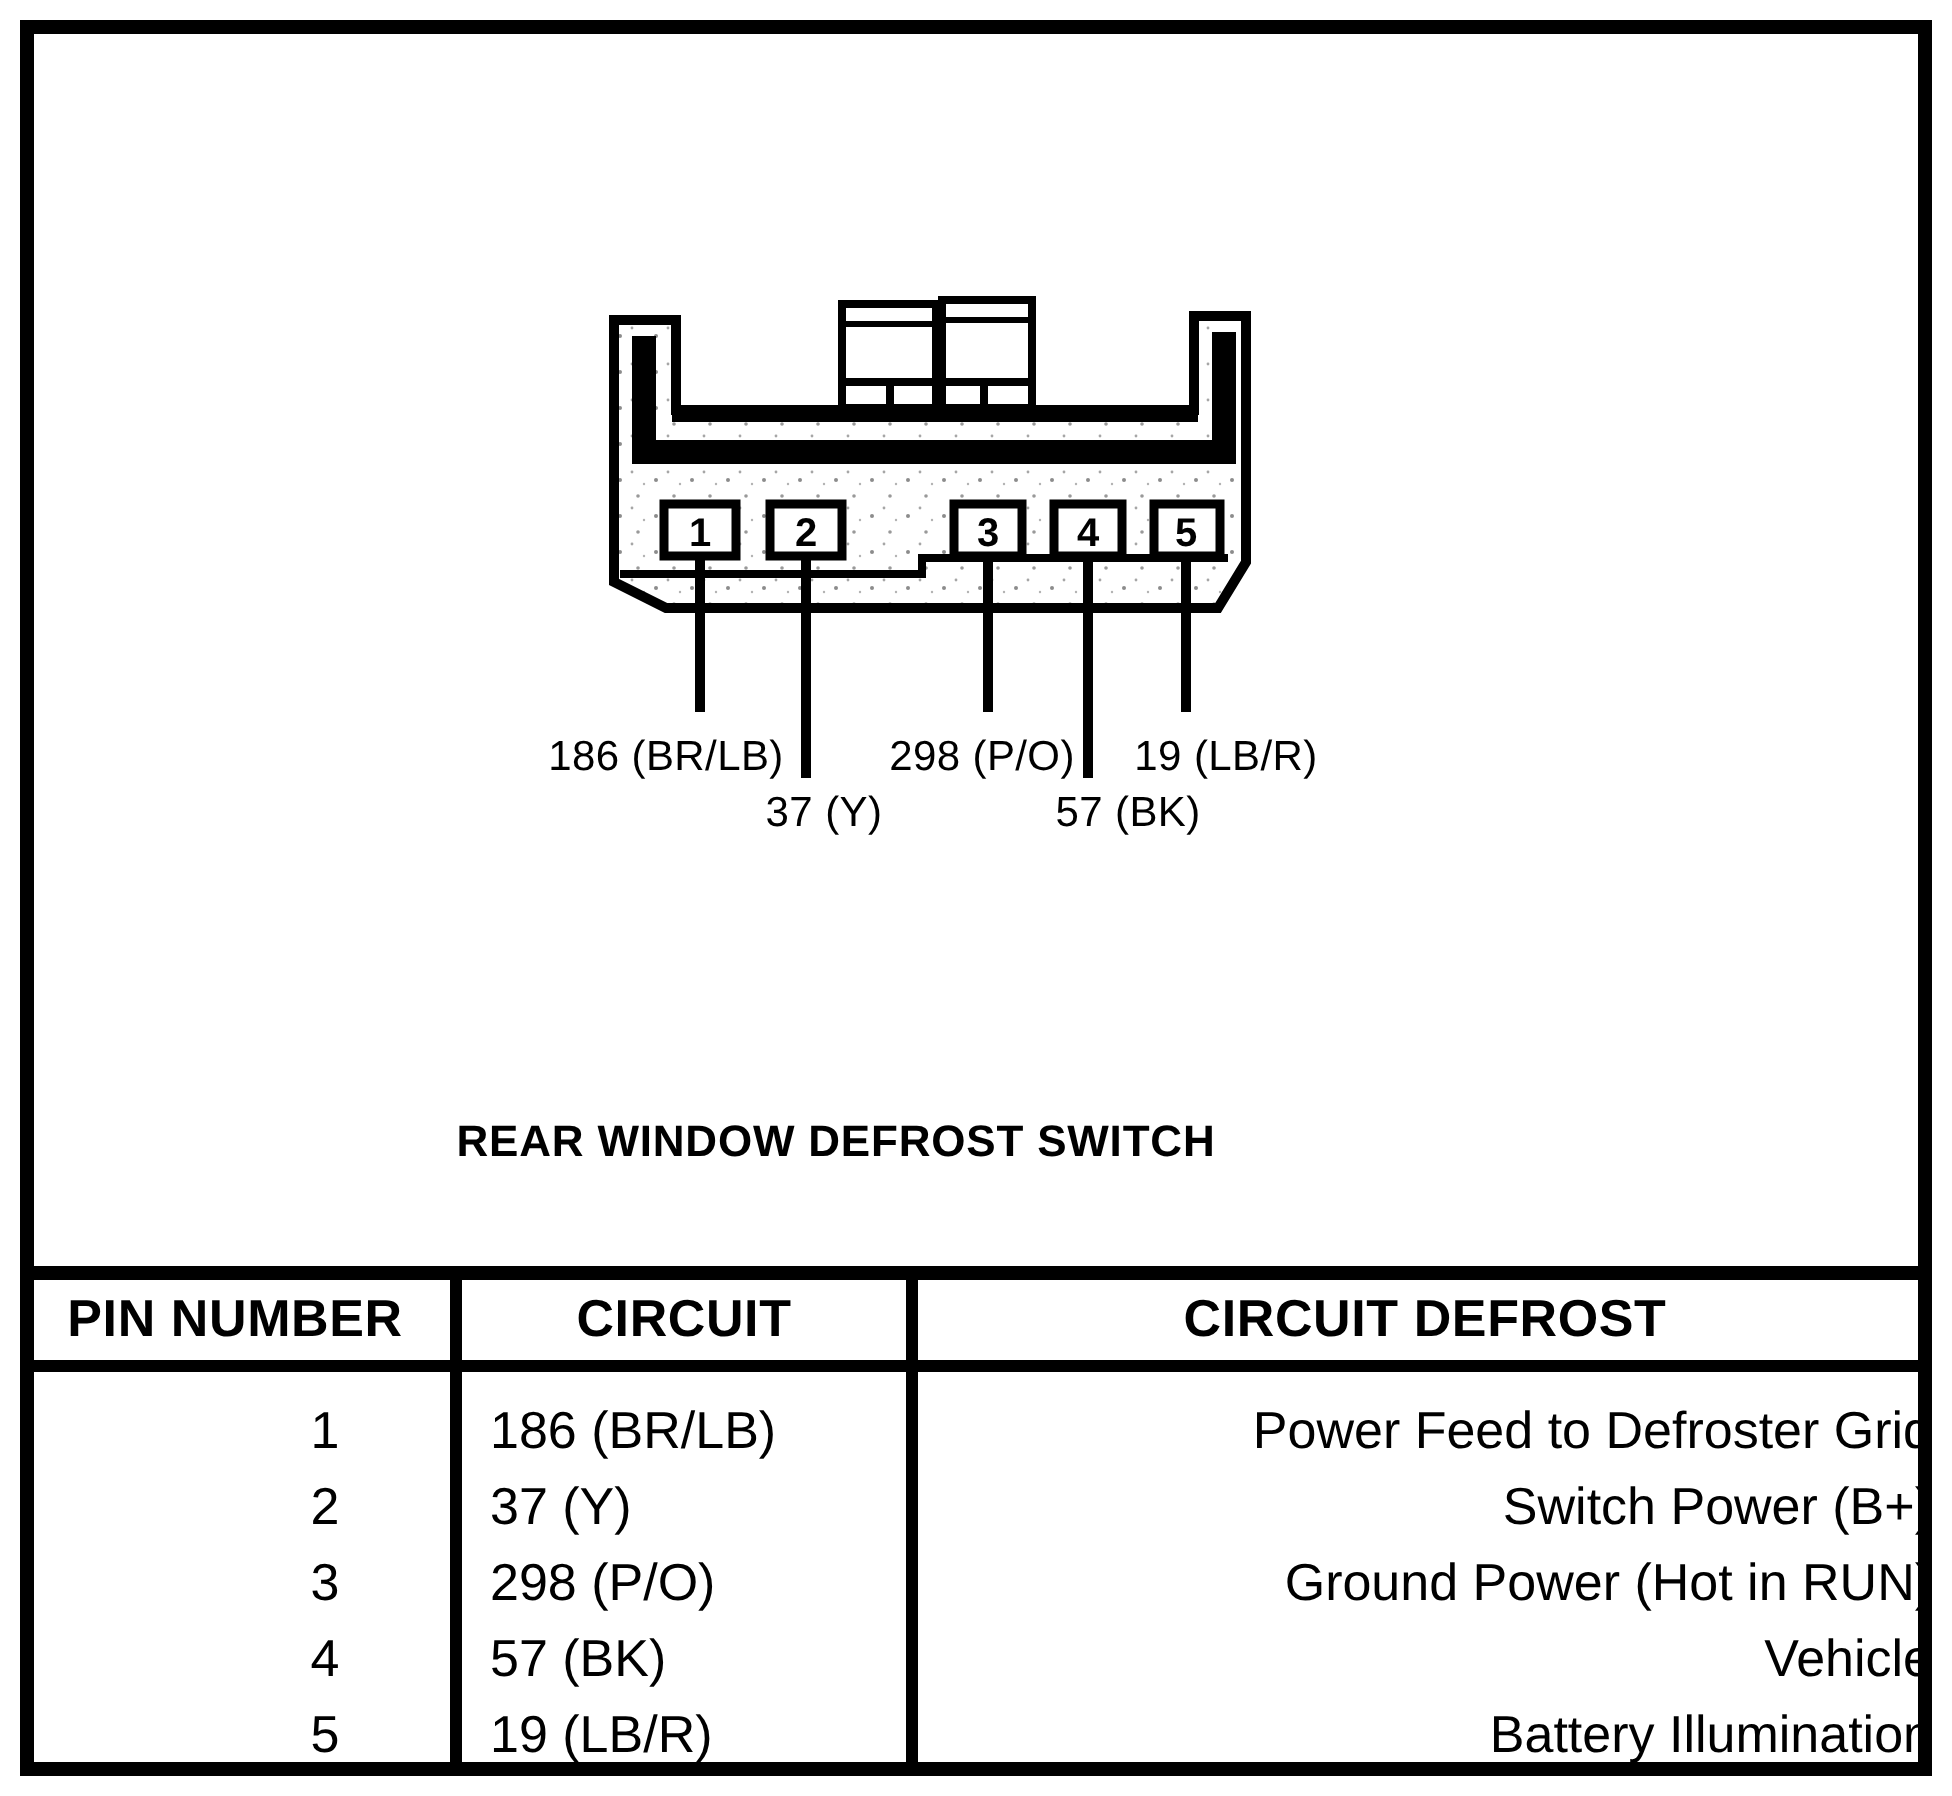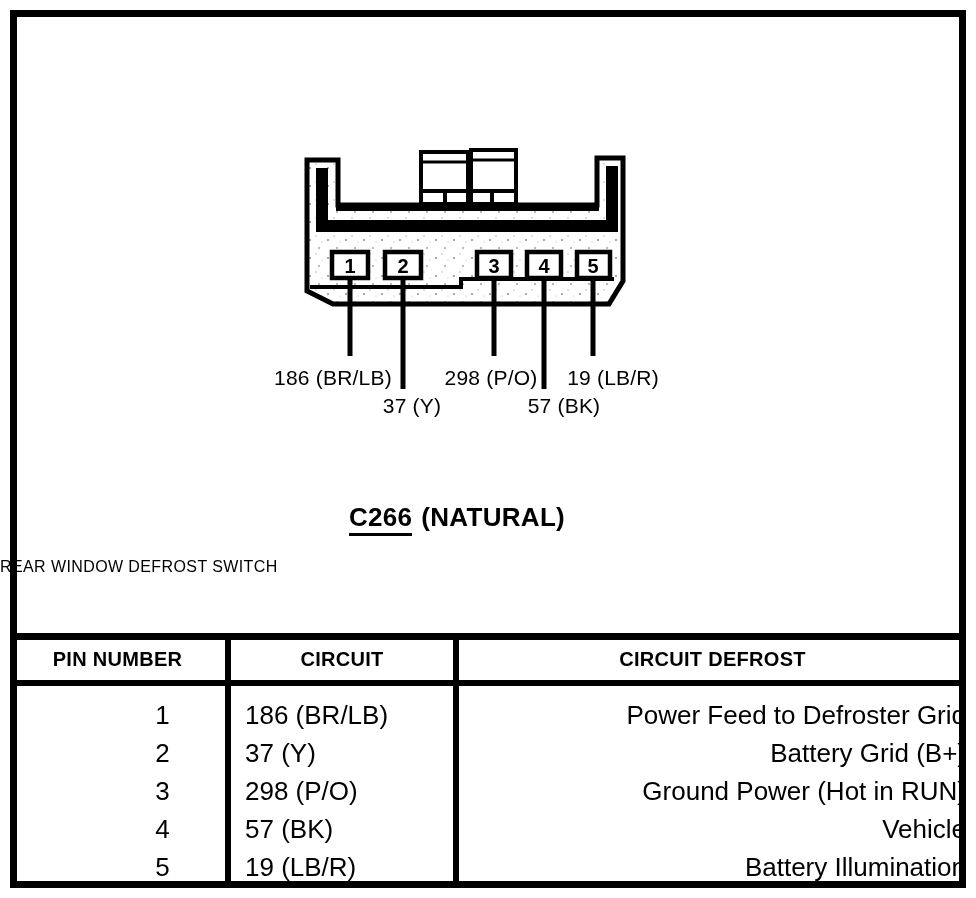--- a/index.html
+++ b/index.html
@@ -51,38 +51,39 @@
   }
   .connector-caption .cid {
     border-bottom: 3px solid #000;
     padding-bottom: 1px;
   }
   .connector-caption .ccolor { margin-left: 9px; }
   .diagram-title {
     position: absolute;
     left: 0; top: 558px;
     width: 836px;
-    font-size: 16px;
-    font-weight: 400;
+    text-align: center;
+    font-size: 22px;
+    font-weight: 700;
     letter-spacing: 0.4px;
   }
   table.pin-table {
     position: absolute;
     left: 10px; top: 633px;
     width: 956px;
     border-collapse: collapse;
     table-layout: fixed;
     border-top: 7px solid #000;
   }
   .pin-table col.c1 { width: 218px; }
   .pin-table col.c2 { width: 228px; }
   .pin-table col.c3 { width: 510px; }
   .pin-table th {
     height: 46px;
-    font-size: 20px;
+    font-size: 26px;
     font-weight: 700;
     text-align: center;
     letter-spacing: 0.3px;
     border-bottom: 6px solid #000;
   }
   .pin-table th + th, .pin-table td + td { border-left: 6px solid #000; }
   .pin-table td {
     height: 38px;
     line-height: 38px;
     font-size: 26px;
@@ -160,23 +161,20 @@
       <text class="pin-num" x="593" y="273">5</text>
     </g>
 
     <text class="wire-label" x="333" y="385">186 (BR/LB)</text>
     <text class="wire-label" x="491" y="385">298 (P/O)</text>
     <text class="wire-label" x="613" y="385">19 (LB/R)</text>
     <text class="wire-label" x="412" y="413">37 (Y)</text>
     <text class="wire-label" x="564" y="413">57 (BK)</text>
   </svg>
 
-  <div class="connector-caption">
-    <span class="cid">C266</span><span class="ccolor">(NATURAL)</span>
-  </div>
 
   <div class="diagram-title">REAR WINDOW DEFROST SWITCH</div>
 
   <table class="pin-table">
     <colgroup>
         <col class="c1">
         <col class="c2">
         <col class="c3">
       </colgroup>
     <thead>
@@ -188,21 +186,21 @@
     </thead>
     <tbody>
       <tr>
         <td class="pin-col">1</td>
         <td class="circ-col">186 (BR/LB)</td>
         <td class="func-col">Power Feed to Defroster Grid</td>
       </tr>
       <tr>
         <td class="pin-col">2</td>
         <td class="circ-col">37 (Y)</td>
-        <td class="func-col">Battery Grid (B+)</td>
+        <td class="func-col">Switch Power (B+)</td>
       </tr>
       <tr>
         <td class="pin-col">3</td>
         <td class="circ-col">298 (P/O)</td>
         <td class="func-col">Ground Power (Hot in RUN)</td>
       </tr>
       <tr>
         <td class="pin-col">4</td>
         <td class="circ-col">57 (BK)</td>
         <td class="func-col">Vehicle</td>

